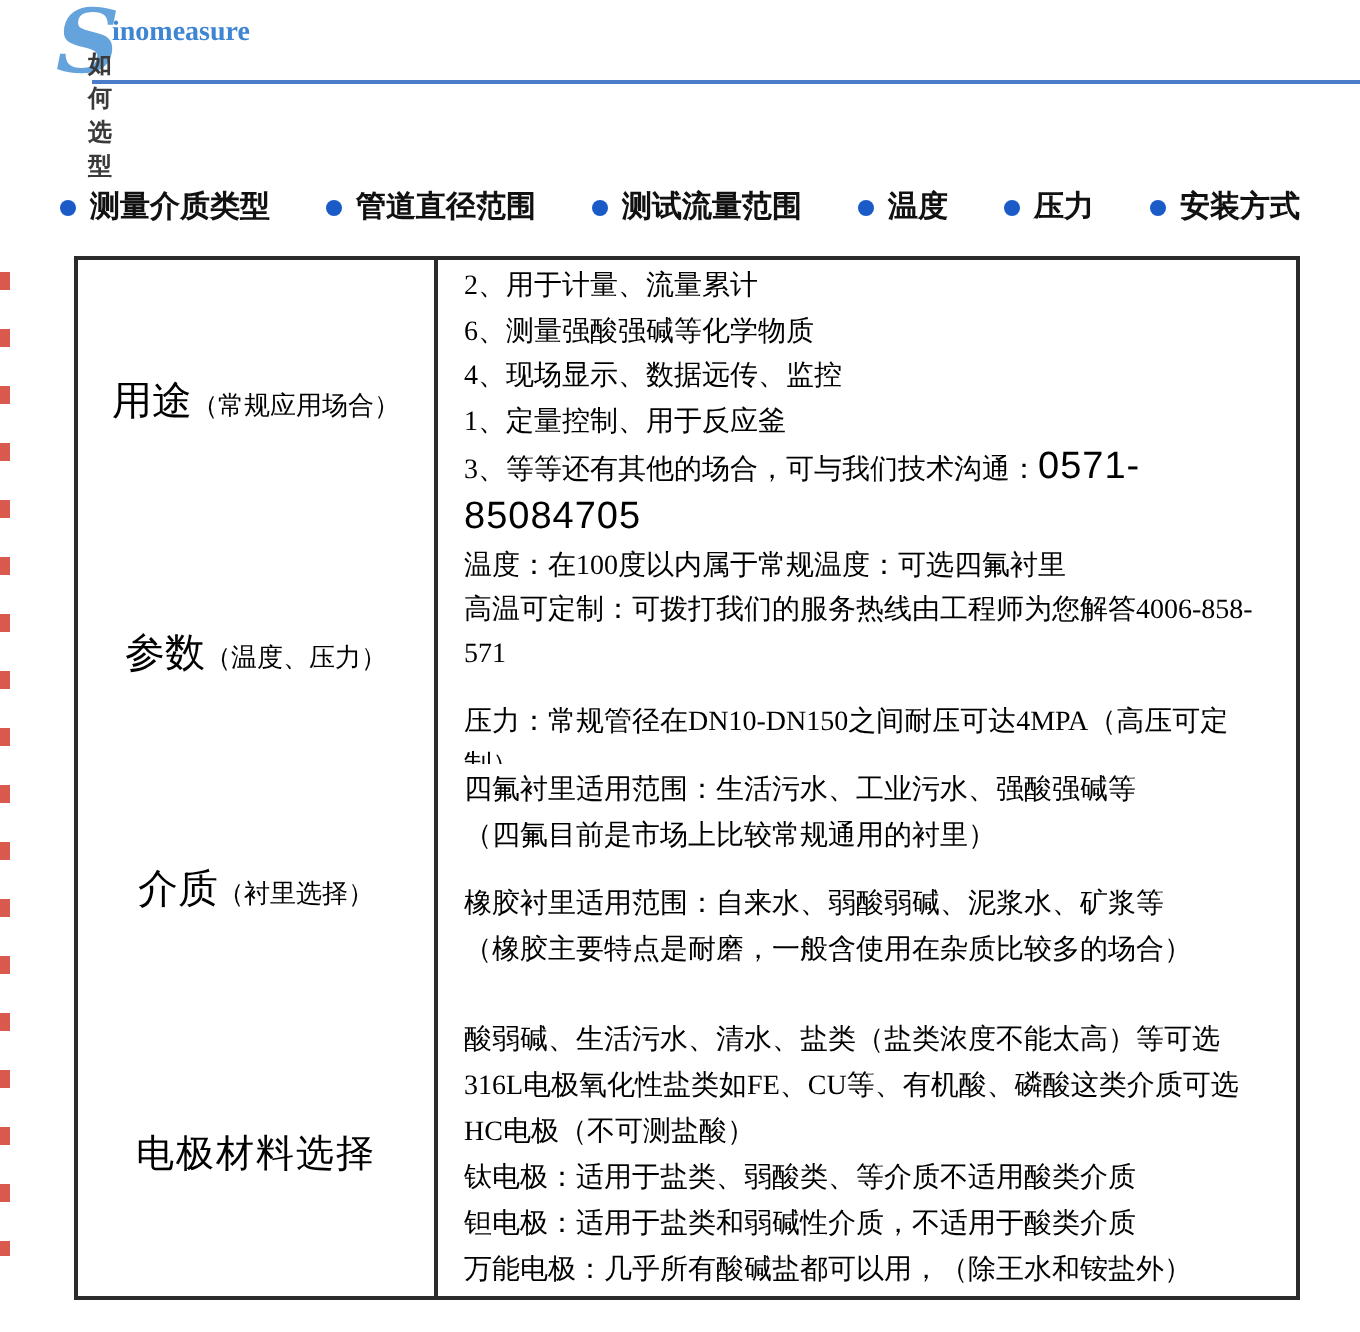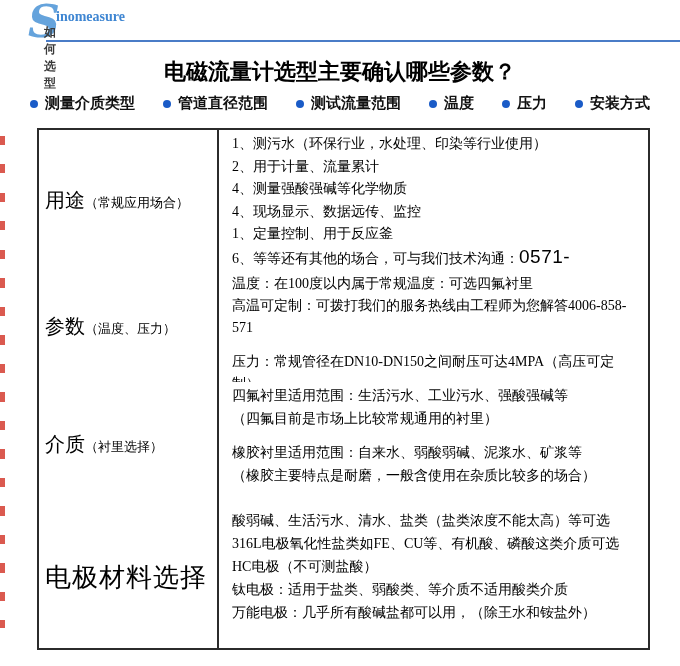--- a/index.html
+++ b/index.html
@@ -73,26 +73,26 @@
   .spec-table {
     position: absolute; left: 37px; top: 128px; width: 613px;
     border: 2px solid #2b2b2b;
     display: grid;
     grid-template-columns: 178px 1fr;
     grid-template-rows: 140px 112px 124px 142px;
   }
   .cell { overflow: hidden; }
   .cell.content { border-left: 2px solid #2b2b2b; }
   .cell.label {
-    display: flex; align-items: center; justify-content: flex-start;
+    display: flex; align-items: center; justify-content: center;
     text-align: center; padding: 0 6px;
   }
   .label-main { font-size: 20px; color: #000; }
   .label-sub  { font-size: 13px; color: #000; }
-  .row4 .label-main { font-size: 26px; letter-spacing: 1px; }
+  .row4 .label-main { font-size: 19px; letter-spacing: 1px; }
 
   .cell.content { padding: 3px 8px 0 13px; font-size: 14px; color: #000; }
   .row1 .line { line-height: 22.5px; }
   .row2 .line { line-height: 22px; }
   .row3 .line { line-height: 22.5px; }
   .row4 .line { line-height: 23px; }
   .gap-top { margin-top: 12px; }
   .phone {
     font-family: "Liberation Sans", "DejaVu Sans", sans-serif;
     font-size: 19px; letter-spacing: 0.5px;
@@ -105,21 +105,20 @@
 
   <div class="edge-marks"></div>
 
   <div class="logo">
     <span class="logo-initial">S</span>
     <span class="logo-rest">inomeasure</span>
     <span class="logo-subtitle">如何选型</span>
   </div>
   <div class="header-rule"></div>
 
-  <div class="title">电磁流量计选型主要确认哪些参数？</div>
 
   <div class="bullet-row">
     <div class="bullet-item">
       <span class="bullet-dot"></span>
       <span class="bullet-label">测量介质类型</span>
     </div>
     <div class="bullet-item">
       <span class="bullet-dot"></span>
       <span class="bullet-label">管道直径范围</span>
     </div>
@@ -142,26 +141,25 @@
   </div>
 
   <div class="spec-table">
 
     <div class="cell label row1">
       <div>
         <span class="label-main">用途</span><span class="label-sub">（常规应用场合）</span>
       </div>
     </div>
     <div class="cell content row1">
-      <div class="line">1、测污水（环保行业，水处理、印染等行业使用）</div>
       <div class="line">2、用于计量、流量累计</div>
-      <div class="line">4、测量强酸强碱等化学物质</div>
+      <div class="line">6、测量强酸强碱等化学物质</div>
       <div class="line">4、现场显示、数据远传、监控</div>
       <div class="line">1、定量控制、用于反应釜</div>
-      <div class="line"><span>6、等等还有其他的场合，可与我们技术沟通：</span><span class="phone">0571-85084705</span></div>
+      <div class="line"><span>3、等等还有其他的场合，可与我们技术沟通：</span><span class="phone">0571-85084705</span></div>
     </div>
 
     <div class="cell label row2">
       <div>
         <span class="label-main">参数</span><span class="label-sub">（温度、压力）</span>
       </div>
     </div>
     <div class="cell content row2">
       <div class="line">温度：在100度以内属于常规温度：可选四氟衬里</div>
       <div class="line">高温可定制：可拨打我们的服务热线由工程师为您解答4006-858-571</div>
@@ -184,17 +182,18 @@
     <div class="cell label row4">
       <div>
         <span class="label-main">电极材料选择</span>
       </div>
     </div>
     <div class="cell content row4">
       <div class="line">酸弱碱、生活污水、清水、盐类（盐类浓度不能太高）等可选</div>
       <div class="line">316L电极氧化性盐类如FE、CU等、有机酸、磷酸这类介质可选</div>
       <div class="line">HC电极（不可测盐酸）</div>
       <div class="line">钛电极：适用于盐类、弱酸类、等介质不适用酸类介质</div>
+      <div class="line">钽电极：适用于盐类和弱碱性介质，不适用于酸类介质</div>
       <div class="line">万能电极：几乎所有酸碱盐都可以用，（除王水和铵盐外）</div>
     </div>
 
   </div>
 </div>
 
 </body></html>

